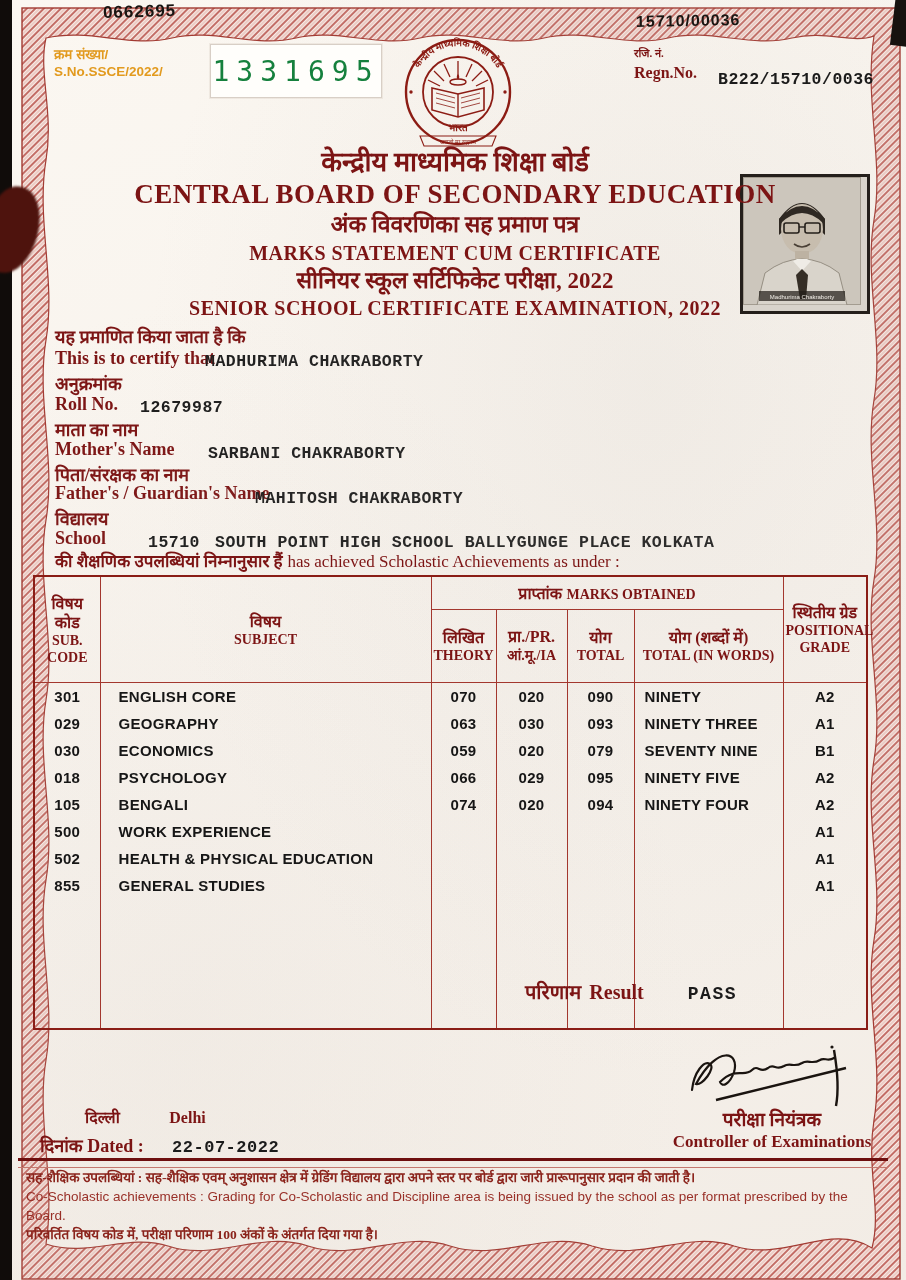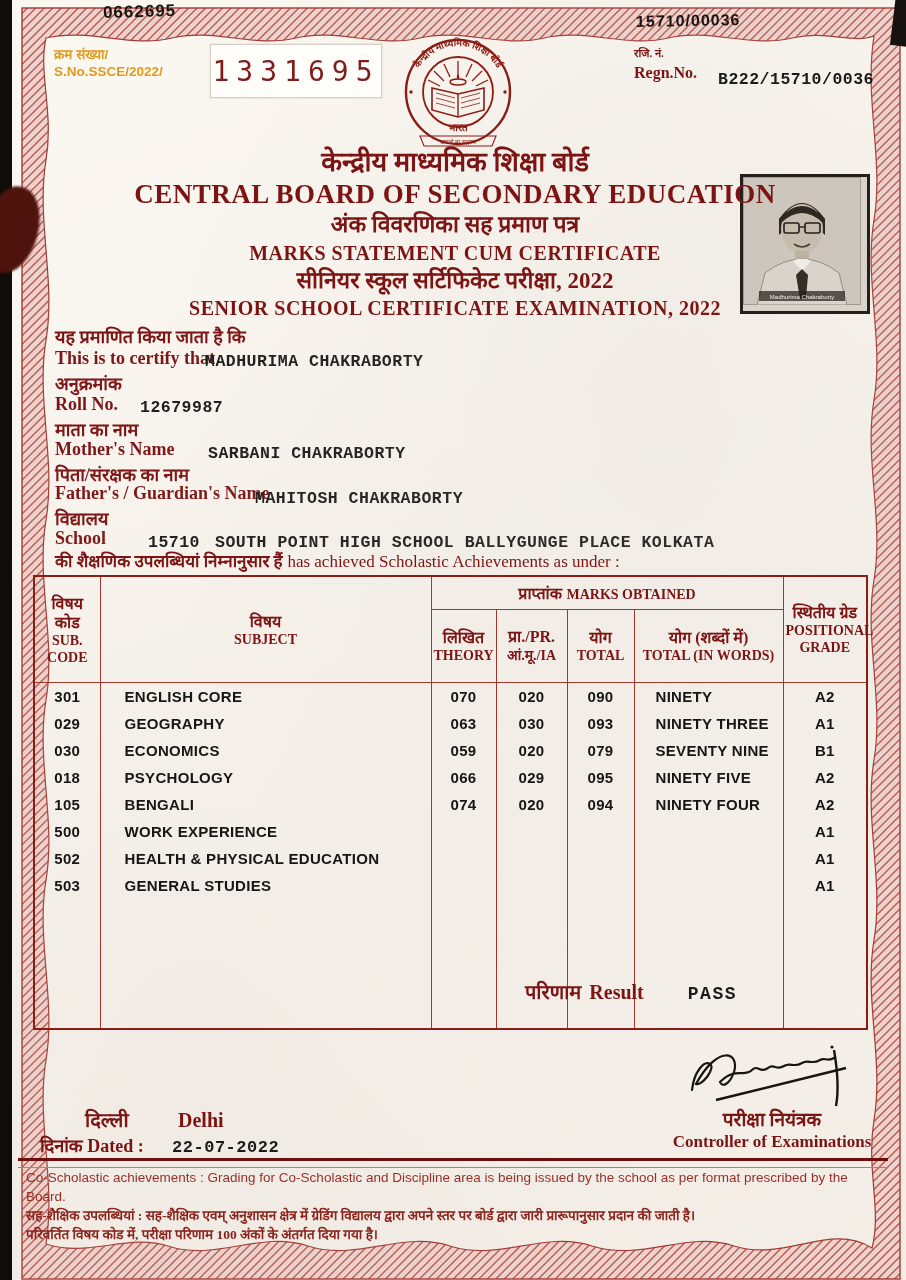--- a/index.html
+++ b/index.html
@@ -21,21 +21,21 @@
 
   .border-frame{left:0;top:0;z-index:1;}
 
   .print-num{font-weight:700;color:#181512;z-index:8;font-size:17px;letter-spacing:1px;}
   .pn-tl{left:103px;top:2px;transform:rotate(-1.5deg);}
   .pn-tr{left:636px;top:12px;transform:rotate(-1deg);font-size:16px;}
 
   .serial-label{left:54px;top:46px;color:#e29a1e;font-weight:700;font-size:13.5px;line-height:17px;z-index:8;}
   .serial-box{left:210px;top:44px;width:170px;height:52px;background:#fffefb;border:1px solid #d8cfc6;
               box-shadow:0 0 0 1px rgba(180,160,140,.15);display:flex;align-items:center;justify-content:center;z-index:8;}
-  .serial-box span{font-family:"DejaVu Sans Mono",monospace;font-size:28px;color:#7f1d1d;letter-spacing:7px;}
+  .serial-box span{font-family:"DejaVu Sans Mono",monospace;font-size:28px;color:#15803d;letter-spacing:7px;}
 
   .emblem{left:398px;top:30px;z-index:8;}
 
   .regn-labels{left:634px;top:44px;z-index:8;line-height:19px;}
   .regn-labels .hi{font-size:11px;}
   .regn-labels .en-label{font-size:16px;}
   .regn-value{left:718px;top:70px;font-size:16.5px;z-index:8;}
 
   .photo-frame{left:740px;top:174px;width:124px;height:134px;border:3px solid #241f1b;background:#d8d3cb;z-index:8;}
 
@@ -58,38 +58,38 @@
               z-index:8;position:absolute;background:transparent;}
   table.marks,table.marks th,table.marks td{border:1.6px solid #a3372e;}
   table.marks{border:2.5px solid #8a1d16;}
   table.marks th{padding:1px 2px;vertical-align:middle;}
   table.marks .th-hi{font-family:"Liberation Serif",serif;font-weight:700;color:#7c1414;font-size:16px;line-height:19px;}
   table.marks .th-en{font-family:"Liberation Serif",serif;font-weight:700;color:#7c1414;font-size:14px;line-height:17px;}
   table.marks tbody td{border-top:none;border-bottom:none;font-weight:700;font-size:15px;color:#161616;
                        height:27px;padding:0;letter-spacing:.3px;}
   table.marks tbody td.col-code,table.marks tbody td.col-theory,table.marks tbody td.col-pr,
   table.marks tbody td.col-total,table.marks tbody td.col-grade{text-align:center;}
-  table.marks tbody td.col-subject{text-align:left;padding-left:24px;margin-left:18px;}
-  table.marks tbody td.col-words{text-align:left;padding-left:21px;}
+  table.marks tbody td.col-subject{text-align:left;padding-left:18px;margin-left:18px;}
+  table.marks tbody td.col-words{text-align:left;padding-left:10px;}
   table.marks tbody tr.spacer-row td{height:auto;}
   table.marks thead tr.r1 th{height:30px;}
   table.marks thead tr.r2 th{height:70px;}
 
   .result-line{left:525px;top:978px;z-index:8;display:flex;align-items:baseline;}
   .result-line .hi{font-size:20px;}
   .result-line .en-label{font-size:20px;margin-left:8px;}
   .result-line .val{font-size:18px;margin-left:44px;letter-spacing:1.5px;}
 
   .sig{left:682px;top:1042px;z-index:8;}
   .sig-title{left:652px;top:1108px;width:240px;text-align:center;z-index:8;}
   .sig-title .hi{font-size:19px;line-height:23px;}
   .sig-title .en-label{font-size:17px;line-height:22px;}
 
   .place{left:40px;top:1106px;z-index:8;}
-  .place .hi,.place .en-label{font-size:20px;padding-left:45px;}
+  .place .hi,.place .en-label{font-size:16px;padding-left:45px;}
   .dated{left:40px;top:1133px;z-index:8;}
   .dated .val{font-size:17px;margin-left:24px;}
 
   .sep{left:18px;top:1158px;width:870px;height:6px;z-index:8;
        border-top:3px solid #6e0f0f;border-bottom:1px solid #c4786f;}
 
   .footnotes{left:26px;top:1168px;width:850px;z-index:8;color:#8b241c;}
   .footnotes .fn{font-size:13.5px;line-height:19px;}
   .footnotes .fn.hi-line{font-family:"Liberation Serif",serif;font-weight:700;color:#8b241c;}
   .footnotes .fn.en-line{font-weight:400;color:#993028;}
@@ -355,21 +355,21 @@
         <tr>
           <td class="col-code">502</td>
           <td class="col-subject">HEALTH &amp; PHYSICAL EDUCATION</td>
           <td class="col-theory"></td>
           <td class="col-pr"></td>
           <td class="col-total"></td>
           <td class="col-words"></td>
           <td class="col-grade">A1</td>
         </tr>
         <tr>
-          <td class="col-code">503</td>
+          <td class="col-code">855</td>
           <td class="col-subject">GENERAL STUDIES</td>
           <td class="col-theory"></td>
           <td class="col-pr"></td>
           <td class="col-total"></td>
           <td class="col-words"></td>
           <td class="col-grade">A1</td>
         </tr>
         <tr class="spacer-row">
         <td class="col-code"></td>
           <td class="col-subject"></td>
@@ -405,19 +405,19 @@
   </div>
   <div class="abs dated">
     <span class="hi" style="font-size:18px;">दिनांक</span>
     <span class="en-label" style="font-size:18px;">Dated :</span>
     <span class="val">22-07-2022</span>
   </div>
 
   <div class="abs sep"></div>
 
   <div class="abs footnotes">
+    <div class="fn hi-line">सह-शैक्षिक उपलब्धियां : सह-शैक्षिक एवम् अनुशासन क्षेत्र में ग्रेडिंग विद्यालय द्वारा अपने स्तर पर बोर्ड द्वारा जारी प्रारूपानुसार प्रदान की जाती है।</div>
     <div class="fn en-line">Co-Scholastic achievements : Grading for Co-Scholastic and Discipline area is being issued by the school as per format prescribed by the Board.</div>
-    <div class="fn hi-line">सह-शैक्षिक उपलब्धियां : सह-शैक्षिक एवम् अनुशासन क्षेत्र में ग्रेडिंग विद्यालय द्वारा अपने स्तर पर बोर्ड द्वारा जारी प्रारूपानुसार प्रदान की जाती है।</div>
     <div class="fn hi-line">परिवर्तित विषय कोड में, परीक्षा परिणाम 100 अंकों के अंतर्गत दिया गया है।</div>
   </div>
 
   <div class="abs scan-tint"></div>
 </div>
 
 </body></html>

